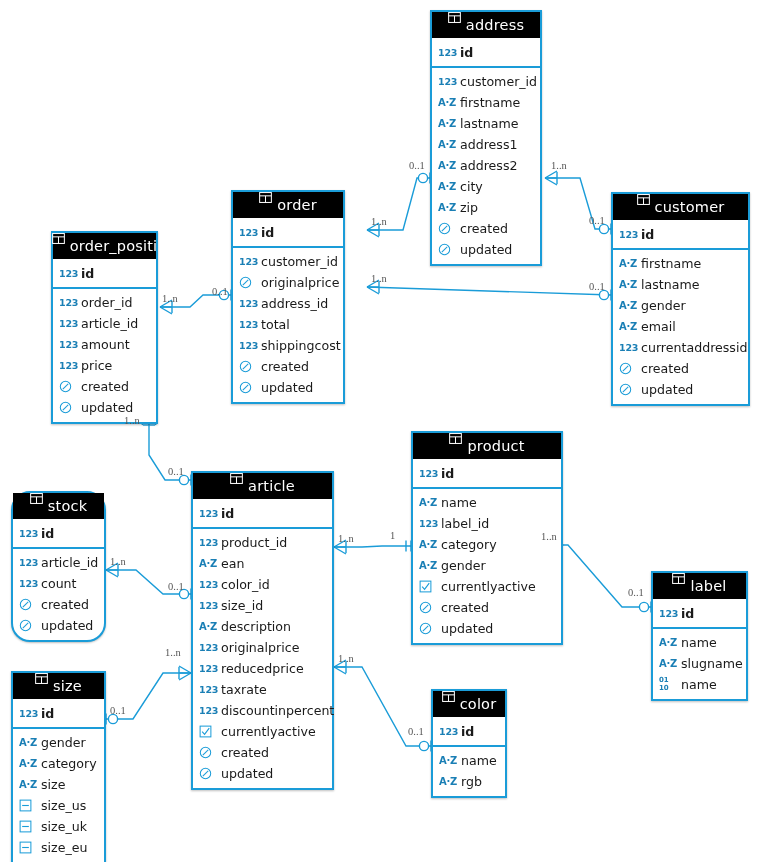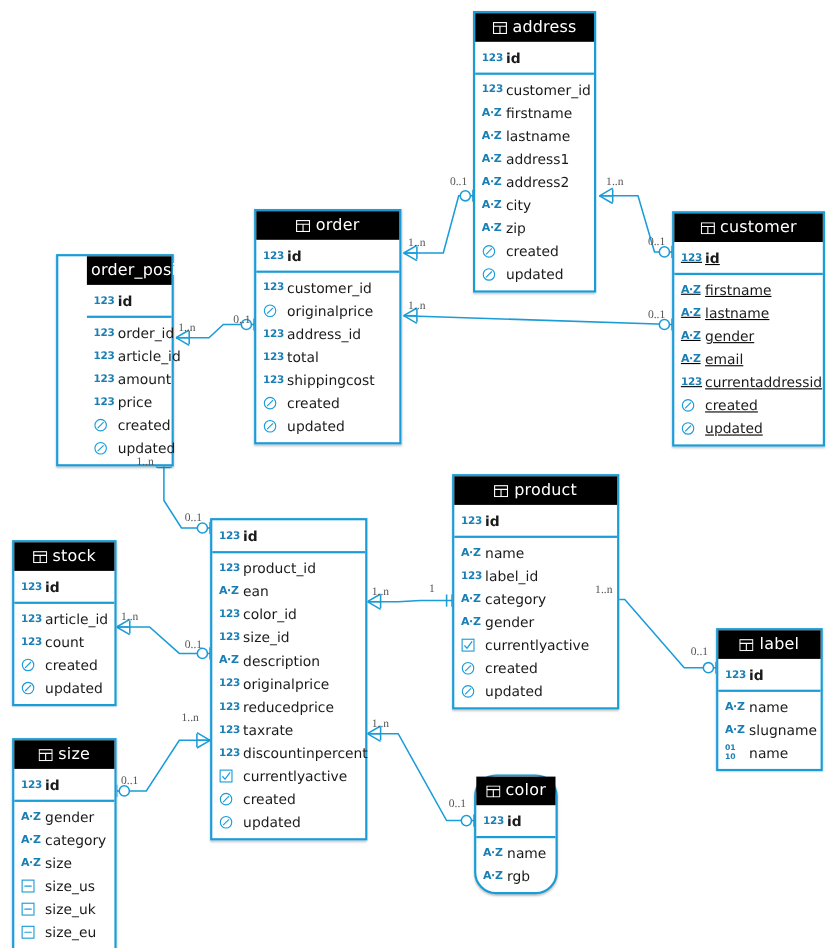--- a/index.html
+++ b/index.html
@@ -14,21 +14,21 @@
     position:absolute;
     border:2px solid #1a9cd8;
     background:#ffffff;
     box-sizing:border-box;
     box-shadow:0 1px 2px rgba(0,0,0,0.25);
   }
   .entity-title{
     background:#000000;color:#ffffff;
     height:26px;line-height:26px;
     text-align:center;font-size:14.5px;
-    display:flex;align-items:center;justify-content:center;gap:5px;
+    display:flex;align-items:flex-start;justify-content:center;gap:5px;
     letter-spacing:0.2px;
   }
   .entity-title .tbl-icon{display:inline-flex;align-items:center;}
   .pk-row{
     border-bottom:2px solid #1a9cd8;
   }
   .attr{
     height:21px;display:flex;align-items:center;
     padding-left:6px;font-size:12.6px;color:#1a1a1a;
     white-space:nowrap;
@@ -223,21 +223,21 @@
           <span class="ic">
             <svg width="13" height="13" viewBox="0 0 14 14">
               <circle cx="7" cy="7" r="5.6" fill="none" stroke="#1a9cd8" stroke-width="1.1"></circle>
               <line x1="4.1" y1="9.9" x2="9.9" y2="4.1" stroke="#1a9cd8" stroke-width="1.1"></line>
             </svg>
           </span>
           <span>updated</span>
         </div>
       </div>
     </div>
-    <div class="entity" style="left: 231px; top: 190px; width: 134px;">
+    <div class="entity" style="left: 231px; top: 190px; width: 114px;">
       <div class="entity-title">
         <span class="tbl-icon">
           <svg width="13" height="11" viewBox="0 0 14 12">
             <rect x="0.6" y="0.6" width="12.8" height="10.8" fill="none" stroke="#ffffff" stroke-width="1.1"></rect>
             <line x1="0.6" y1="4.2" x2="13.4" y2="4.2" stroke="#ffffff" stroke-width="1.1"></line>
             <line x1="7" y1="4.2" x2="7" y2="11.4" stroke="#ffffff" stroke-width="1.1"></line>
           </svg>
         </span>
         <span>order</span>
       </div>
@@ -296,21 +296,21 @@
           <span class="ic">
             <svg width="13" height="13" viewBox="0 0 14 14">
               <circle cx="7" cy="7" r="5.6" fill="none" stroke="#1a9cd8" stroke-width="1.1"></circle>
               <line x1="4.1" y1="9.9" x2="9.9" y2="4.1" stroke="#1a9cd8" stroke-width="1.1"></line>
             </svg>
           </span>
           <span>updated</span>
         </div>
       </div>
     </div>
-    <div class="entity" style="left: 611px; top: 192px; width: 139px; text-decoration: underline;">
+    <div class="entity" style="left: 611px; top: 192px; width: 139px;">
       <div class="entity-title">
         <span class="tbl-icon">
           <svg width="13" height="11" viewBox="0 0 14 12">
             <rect x="0.6" y="0.6" width="12.8" height="10.8" fill="none" stroke="#ffffff" stroke-width="1.1"></rect>
             <line x1="0.6" y1="4.2" x2="13.4" y2="4.2" stroke="#ffffff" stroke-width="1.1"></line>
             <line x1="7" y1="4.2" x2="7" y2="11.4" stroke="#ffffff" stroke-width="1.1"></line>
           </svg>
         </span>
         <span>customer</span>
       </div>
@@ -366,21 +366,21 @@
           <span class="ic">
             <svg width="13" height="13" viewBox="0 0 14 14">
               <circle cx="7" cy="7" r="5.6" fill="none" stroke="#1a9cd8" stroke-width="1.1"></circle>
               <line x1="4.1" y1="9.9" x2="9.9" y2="4.1" stroke="#1a9cd8" stroke-width="1.1"></line>
             </svg>
           </span>
           <span>updated</span>
         </div>
       </div>
     </div>
-    <div class="entity" style="left: 51px; top: 231px; width: 107px; padding-left: 26px;">
+    <div class="entity" style="left: 51px; top: 231px; width: 107px;">
       <div class="entity-title">
         <span class="tbl-icon">
           <svg width="13" height="11" viewBox="0 0 14 12">
             <rect x="0.6" y="0.6" width="12.8" height="10.8" fill="none" stroke="#ffffff" stroke-width="1.1"></rect>
             <line x1="0.6" y1="4.2" x2="13.4" y2="4.2" stroke="#ffffff" stroke-width="1.1"></line>
             <line x1="7" y1="4.2" x2="7" y2="11.4" stroke="#ffffff" stroke-width="1.1"></line>
           </svg>
         </span>
         <span>order_positi</span>
       </div>
@@ -504,20 +504,30 @@
             <svg width="13" height="13" viewBox="0 0 14 14">
               <circle cx="7" cy="7" r="5.6" fill="none" stroke="#1a9cd8" stroke-width="1.1"></circle>
               <line x1="4.1" y1="9.9" x2="9.9" y2="4.1" stroke="#1a9cd8" stroke-width="1.1"></line>
             </svg>
           </span>
           <span>updated</span>
         </div>
       </div>
     </div>
     <div class="entity" style="left: 191px; top: 471px; width: 143px;">
+      <div class="entity-title">
+        <span class="tbl-icon">
+          <svg width="13" height="11" viewBox="0 0 14 12">
+            <rect x="0.6" y="0.6" width="12.8" height="10.8" fill="none" stroke="#ffffff" stroke-width="1.1"></rect>
+            <line x1="0.6" y1="4.2" x2="13.4" y2="4.2" stroke="#ffffff" stroke-width="1.1"></line>
+            <line x1="7" y1="4.2" x2="7" y2="11.4" stroke="#ffffff" stroke-width="1.1"></line>
+          </svg>
+        </span>
+        <span>article</span>
+      </div>
       <div class="pk-row pk-rows">
         <div class="attr pk">
           <span class="ic">
             <span class="ic-num">123</span>
           </span>
           <span>id</span>
         </div>
       </div>
       <div class="body-rows">
         <div class="attr">
@@ -596,21 +606,21 @@
           <span class="ic">
             <svg width="13" height="13" viewBox="0 0 14 14">
               <circle cx="7" cy="7" r="5.6" fill="none" stroke="#1a9cd8" stroke-width="1.1"></circle>
               <line x1="4.1" y1="9.9" x2="9.9" y2="4.1" stroke="#1a9cd8" stroke-width="1.1"></line>
             </svg>
           </span>
           <span>updated</span>
         </div>
       </div>
     </div>
-    <div class="entity" style="left: 11px; top: 491px; width: 95px;">
+    <div class="entity" style="left: 11px; top: 491px; width: 95px; border-radius: 19px;">
       <div class="entity-title">
         <span class="tbl-icon">
           <svg width="13" height="11" viewBox="0 0 14 12">
             <rect x="0.6" y="0.6" width="12.8" height="10.8" fill="none" stroke="#ffffff" stroke-width="1.1"></rect>
             <line x1="0.6" y1="4.2" x2="13.4" y2="4.2" stroke="#ffffff" stroke-width="1.1"></line>
             <line x1="7" y1="4.2" x2="7" y2="11.4" stroke="#ffffff" stroke-width="1.1"></line>
           </svg>
         </span>
         <span>stock</span>
       </div>
@@ -755,21 +765,21 @@
           <span class="ic">
             <svg width="13" height="13" viewBox="0 0 14 14">
               <rect x="1.2" y="1.2" width="11.6" height="11.6" fill="none" stroke="#1a9cd8" stroke-width="1.1"></rect>
               <line x1="3.4" y1="7" x2="10.6" y2="7" stroke="#1a9cd8" stroke-width="1.2"></line>
             </svg>
           </span>
           <span>size_eu</span>
         </div>
       </div>
     </div>
-    <div class="entity" style="left: 431px; top: 704px; width: 76px; border-radius: 20px;">
+    <div class="entity" style="left: 431px; top: 689px; width: 76px;">
       <div class="entity-title">
         <span class="tbl-icon">
           <svg width="13" height="11" viewBox="0 0 14 12">
             <rect x="0.6" y="0.6" width="12.8" height="10.8" fill="none" stroke="#ffffff" stroke-width="1.1"></rect>
             <line x1="0.6" y1="4.2" x2="13.4" y2="4.2" stroke="#ffffff" stroke-width="1.1"></line>
             <line x1="7" y1="4.2" x2="7" y2="11.4" stroke="#ffffff" stroke-width="1.1"></line>
           </svg>
         </span>
         <span>color</span>
       </div>

